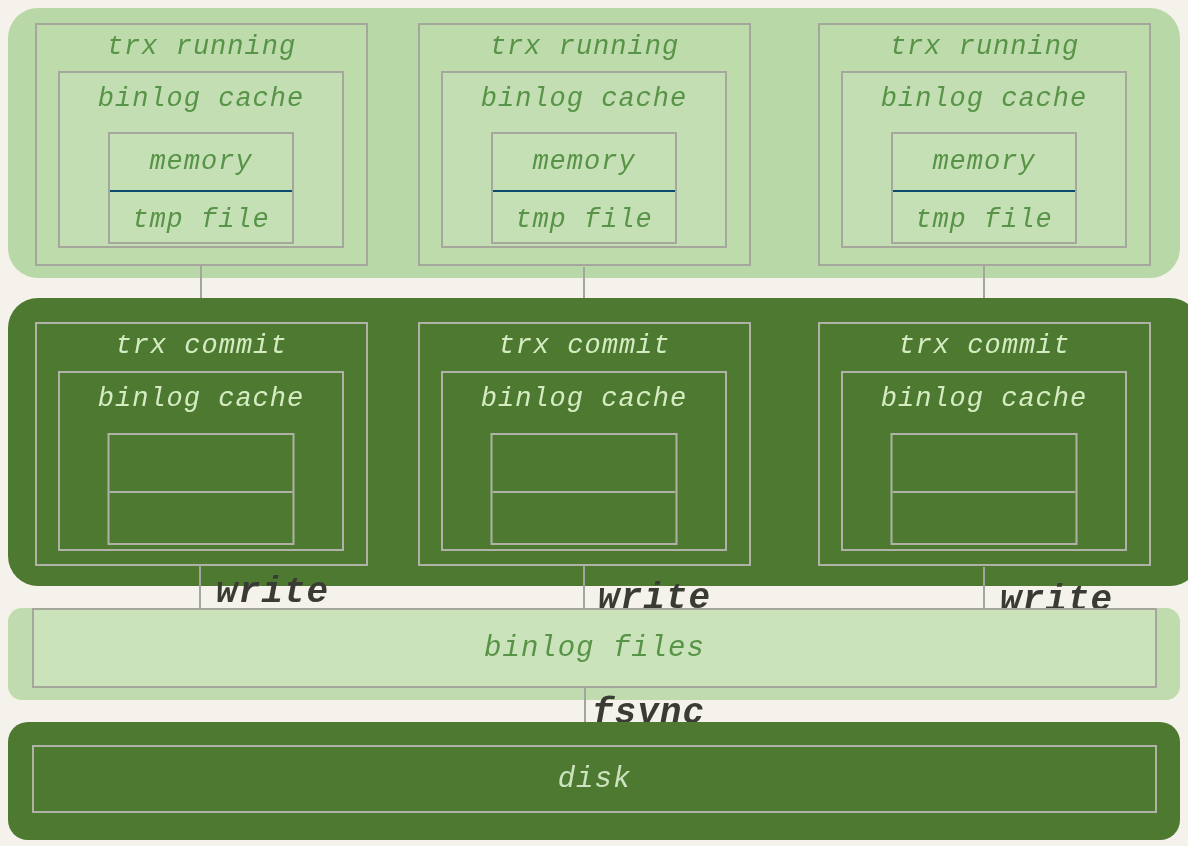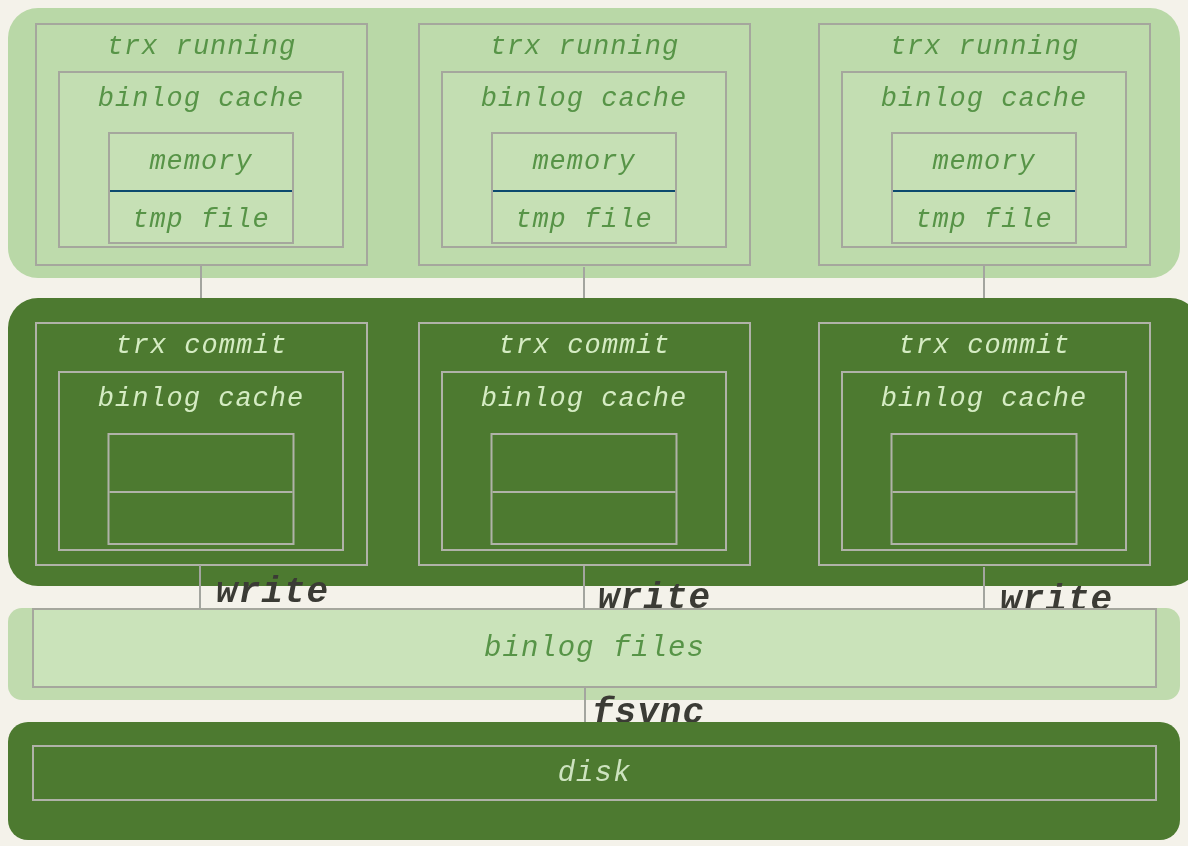--- a/index.html
+++ b/index.html
@@ -51,21 +51,21 @@
   }
   .cell + .cell{border-top:2px solid #0c4a6e;}
   #commit-panel .cell + .cell{border-top-color:#b0b2a8;}
 
   
   .inner-bar{
     left:24px;right:23px;display:flex;align-items:center;justify-content:center;
     font-style:italic;letter-spacing:1px;font-size:29px;
   }
   #files-panel .inner-bar{top:0;bottom:12px;background:#cae3ba;color:#579447;}
-  #disk-panel .inner-bar{top:23px;height:56px;color:#cde3bf;}
+  #disk-panel .inner-bar{top:23px;height:68px;color:#cde3bf;}
 
   
   .arrow{position:absolute;width:0;}
   .arrow .line{
     position:absolute;left:-1px;top:0;width:2px;height:calc(100% - 8px);
     background:#a3a59f;
   }
   .arrow .head{
     position:absolute;bottom:0;left:-6px;width:0;height:0;
     border-left:6px solid transparent;border-right:6px solid transparent;

